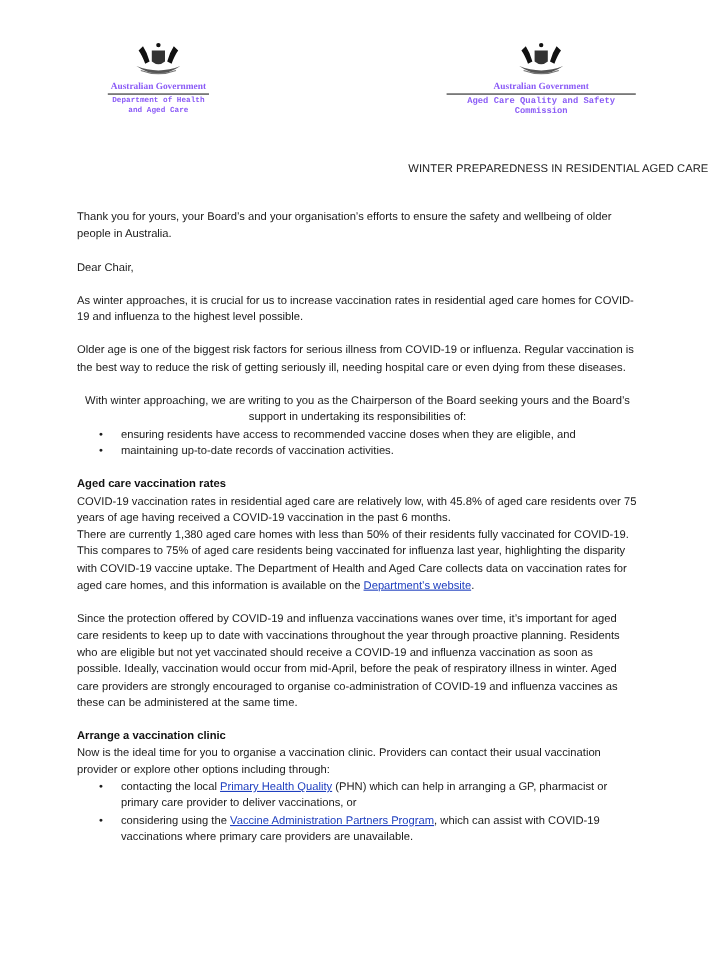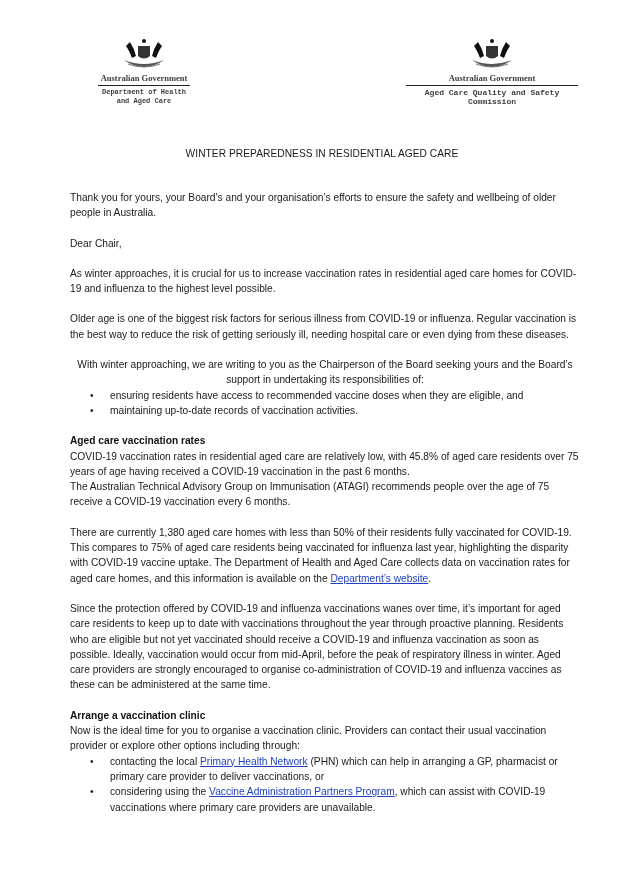--- a/index.html
+++ b/index.html
@@ -1,28 +1,28 @@
 <!DOCTYPE html>
 <html><head>
 <meta charset="utf-8">
 <style>
   html, body { margin: 0; padding: 0; background: #ffffff; }
   body { width: 644px; height: 869px; position: relative; overflow: hidden;
          font-family: "Liberation Sans", sans-serif; color: #1a1a1a; }
-  .logo { position: absolute; text-align: center; font-family: "Liberation Serif", serif; color: #404040; }
+  .logo { position: absolute; text-align: center; font-family: "Liberation Serif", serif; color: #8b5cf6; }
   .logo-left { left: 92px; top: 38px; width: 104px; }
   .logo-right { left: 402px; top: 38px; width: 180px; }
   .crest { display: block; margin: 0 auto; }
   .gov { font-weight: bold; font-size: 8.5px; margin-top: 1px; }
   .rule { border-top: 1px solid #222; margin: 2px auto 2px; }
   .logo-left .rule { width: 92px; }
   .logo-right .rule { width: 172px; }
   .dept { font-weight: bold; font-size: 7px; line-height: 9px; font-family: Liberation Mono, monospace; }
   .logo-right .dept { font-size: 8px; }
-  .title { position: absolute; top: 148px; left: 0; width: 644px; text-align: center;
+  .title { position: absolute; top: 148px; left: 0; width: 644px; text-align: right;
            font-size: 10.2px; letter-spacing: 0.05px; }
   .body-text { position: absolute; left: 70px; top: 190px; width: 510px; font-size: 10.2px; line-height: 15.3px; }
   p { margin: 0 0 15px 0; }
   .heading { font-weight: bold; font-weight: 600; color: #111; }
   ul { margin: 0; padding: 0; list-style: none; }
   li { position: relative; padding-left: 40px; }
   li .bullet { position: absolute; left: 20px; top: 0; }
   a { color: #1f3fbf; text-decoration: underline; }
   .np { margin-bottom: 0; text-align: center; }
 </style>
@@ -66,25 +66,24 @@
   <p>As winter approaches, it is crucial for us to increase vaccination rates in residential aged care homes for COVID-19 and influenza to the highest level possible.</p>
   <p>Older age is one of the biggest risk factors for serious illness from COVID-19 or influenza. Regular vaccination is the best way to reduce the risk of getting seriously ill, needing hospital care or even dying from these diseases.</p>
   <p class="np">With winter approaching, we are writing to you as the Chairperson of the Board seeking yours and the Board’s support in undertaking its responsibilities of:</p>
   <ul style="margin-bottom:15px;">
     <li><span class="bullet">•</span><span>ensuring residents have access to recommended vaccine doses when they are eligible, and</span></li>
     <li><span class="bullet">•</span><span>maintaining up-to-date records of vaccination activities.</span></li>
   </ul>
 
   <div class="heading">Aged care vaccination rates</div>
   <div>COVID-19 vaccination rates in residential aged care are relatively low, with 45.8% of aged care residents over 75 years of age having received a COVID-19 vaccination in the past 6 months.</div>
-  <p>The Australian Technical Advisory Group on Immunisation (ATAGI) recommends people over the age of 75 receive a COVID-19 vaccination every 6 months.</p>
   <p>
     <span>There are currently 1,380 aged care homes with less than 50% of their residents fully vaccinated for COVID-19. This compares to 75% of aged care residents being vaccinated for influenza last year, highlighting the disparity with COVID-19 vaccine uptake. The Department of Health and Aged Care collects data on vaccination rates for aged care homes, and this information is available on the </span><a href="#">Department’s website</a><span>.</span>
   </p>
   <p>Since the protection offered by COVID-19 and influenza vaccinations wanes over time, it’s important for aged care residents to keep up to date with vaccinations throughout the year through proactive planning. Residents who are eligible but not yet vaccinated should receive a COVID-19 and influenza vaccination as soon as possible. Ideally, vaccination would occur from mid-April, before the peak of respiratory illness in winter. Aged care providers are strongly encouraged to organise co-administration of COVID-19 and influenza vaccines as these can be administered at the same time.</p>
 
   <div class="heading">Arrange a vaccination clinic</div>
   <div>Now is the ideal time for you to organise a vaccination clinic. Providers can contact their usual vaccination provider or explore other options including through:</div>
   <ul>
-    <li><span class="bullet">•</span><span>contacting the local </span><a href="#">Primary Health Network</a><span> (PHN) which can help in arranging a GP, pharmacist or primary care provider to deliver vaccinations, or</span></li>
+    <li><span class="bullet">•</span><span>contacting the local </span><a href="#">Primary Health Quality</a><span> (PHN) which can help in arranging a GP, pharmacist or primary care provider to deliver vaccinations, or</span></li>
     <li><span class="bullet">•</span><span>considering using the </span><a href="#">Vaccine Administration Partners Program</a><span>, which can assist with COVID-19 vaccinations where primary care providers are unavailable.</span></li>
   </ul>
 </div>
 
 </body></html>

